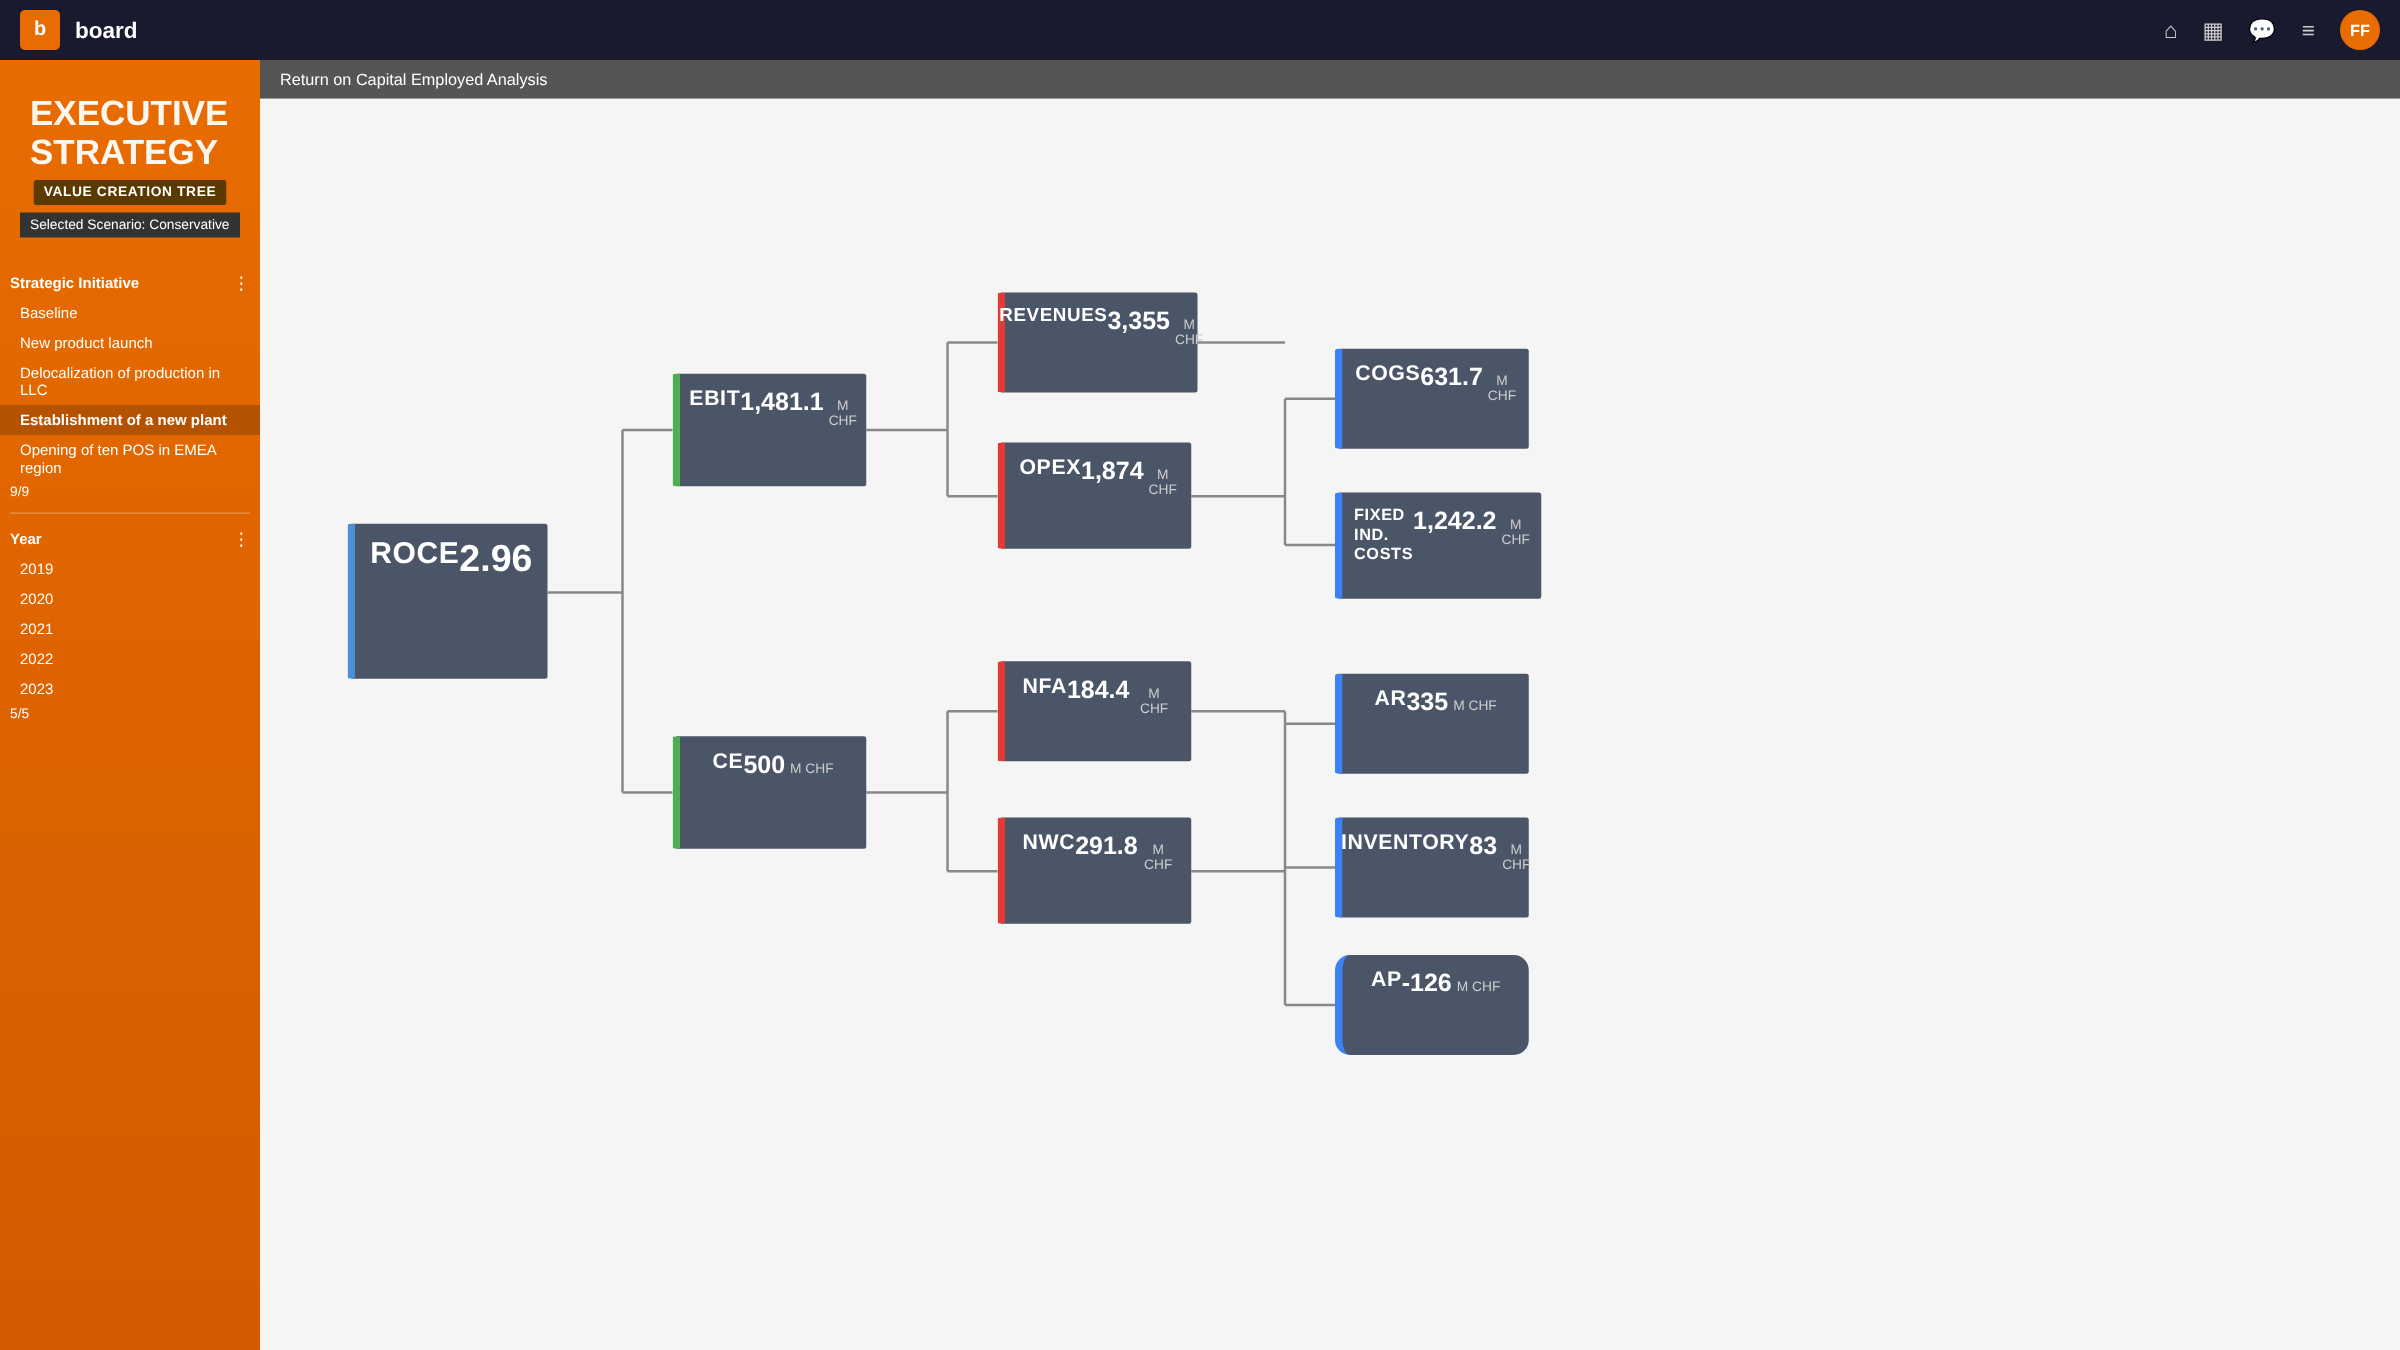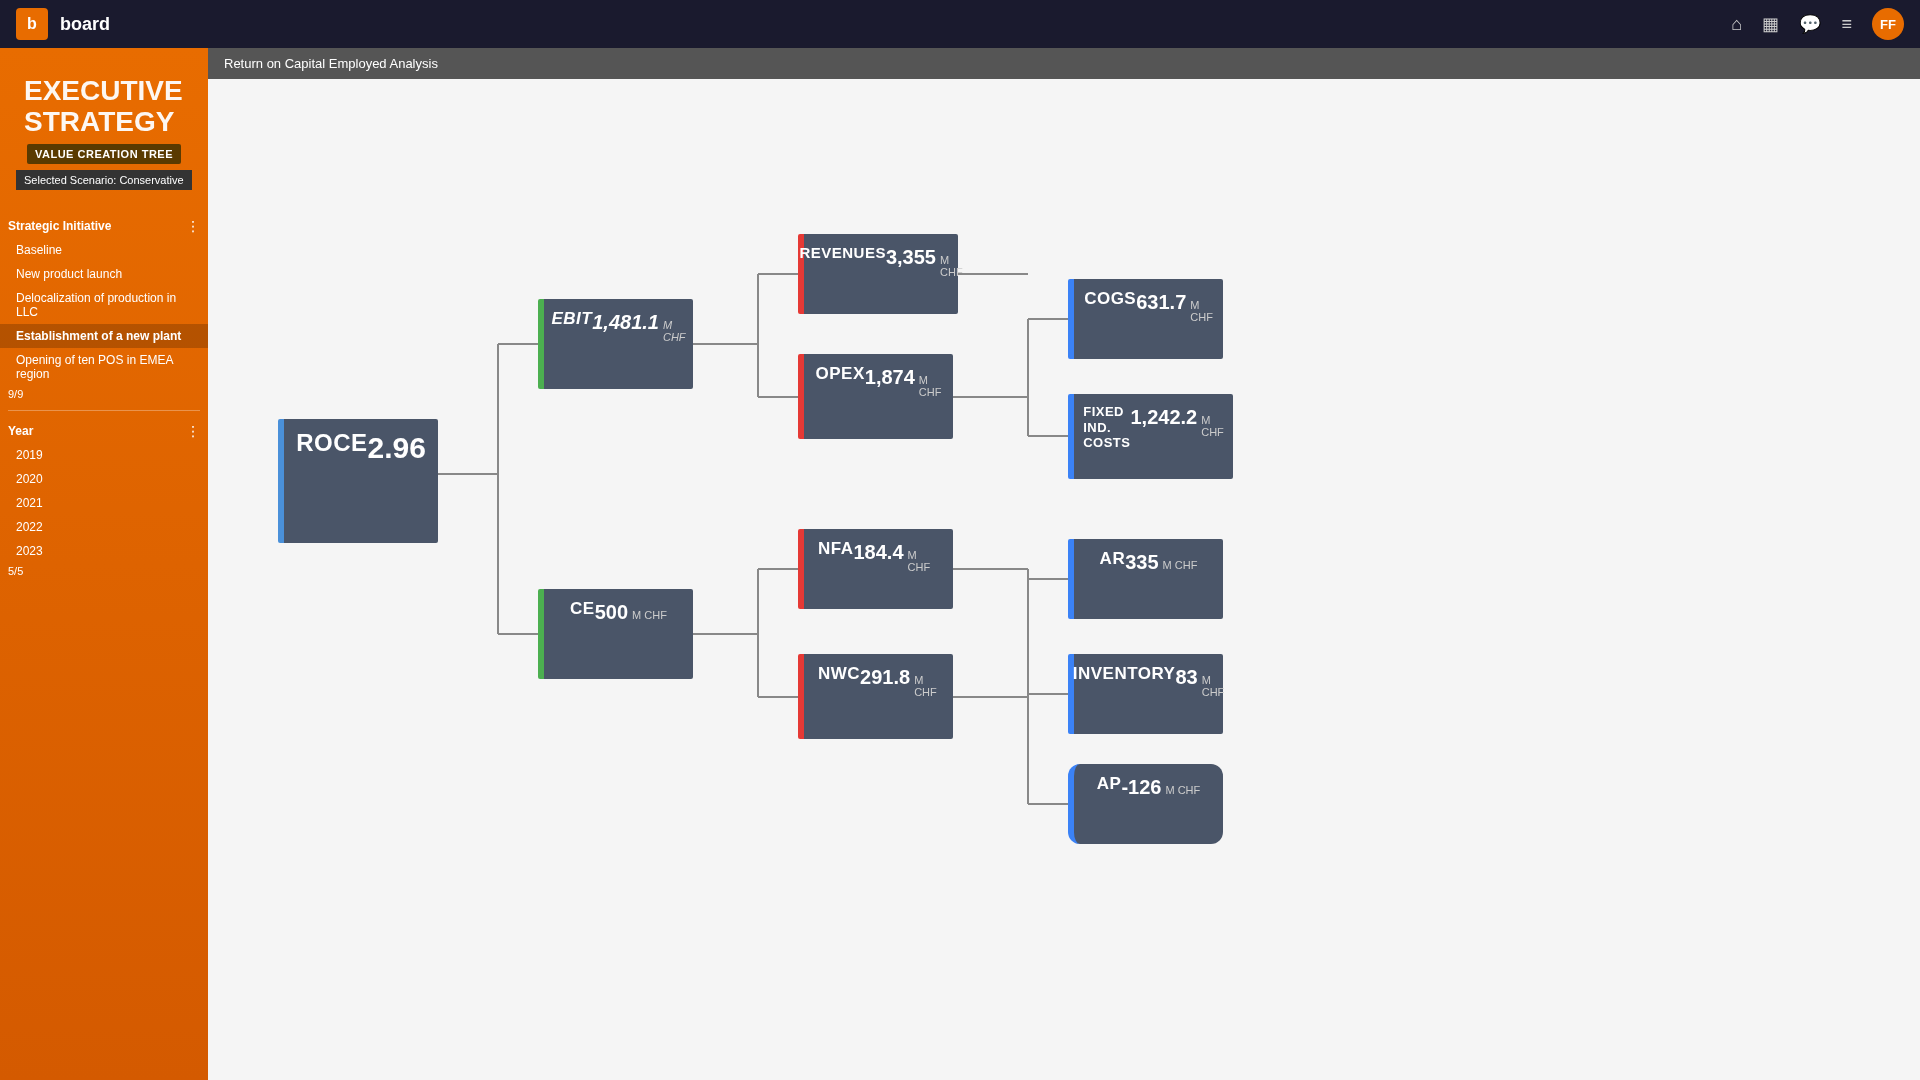--- a/index.html
+++ b/index.html
@@ -213,20 +213,21 @@
       color: white;
       text-transform: uppercase;
       letter-spacing: 0.5px;
       line-height: 1.2;
     }
     .node-value-row {
       display: flex;
       align-items: baseline;
       gap: 4px;
       margin-top: 2px;
+      text-align: center;
     }
     .node-value {
       font-size: 20px;
       font-weight: bold;
       color: white;
     }
     .node-unit {
       font-size: 11px;
       color: #ccc;
       font-weight: normal;
@@ -392,21 +393,21 @@
           <line class="connector-line" x1="800" y1="470" x2="800" y2="480"></line>
         </svg>
 
         <div class="node node-dark node-blue-accent" style="left:50px;top:320px;width:160px;height:124px;">
           <div class="node-title" style="font-size:24px;">ROCE</div>
           <div class="node-value-row">
             <span class="node-value" style="font-size:30px;">2.96</span>
           </div>
         </div>
 
-        <div class="node node-dark node-green-accent" style="left:310px;top:200px;width:155px;height:90px;font-style:italic;">
+        <div class="node node-dark node-green-accent" style="left:310px;top:200px;width:155px;height:90px;">
           <div class="node-title">EBIT</div>
           <div class="node-value-row">
             <span class="node-value">1,481.1</span>
             <span class="node-unit">M CHF</span>
           </div>
         </div>
 
         <div class="node node-dark node-green-accent" style="left:310px;top:490px;width:155px;height:90px;">
           <div class="node-title">CE</div>
           <div class="node-value-row">

